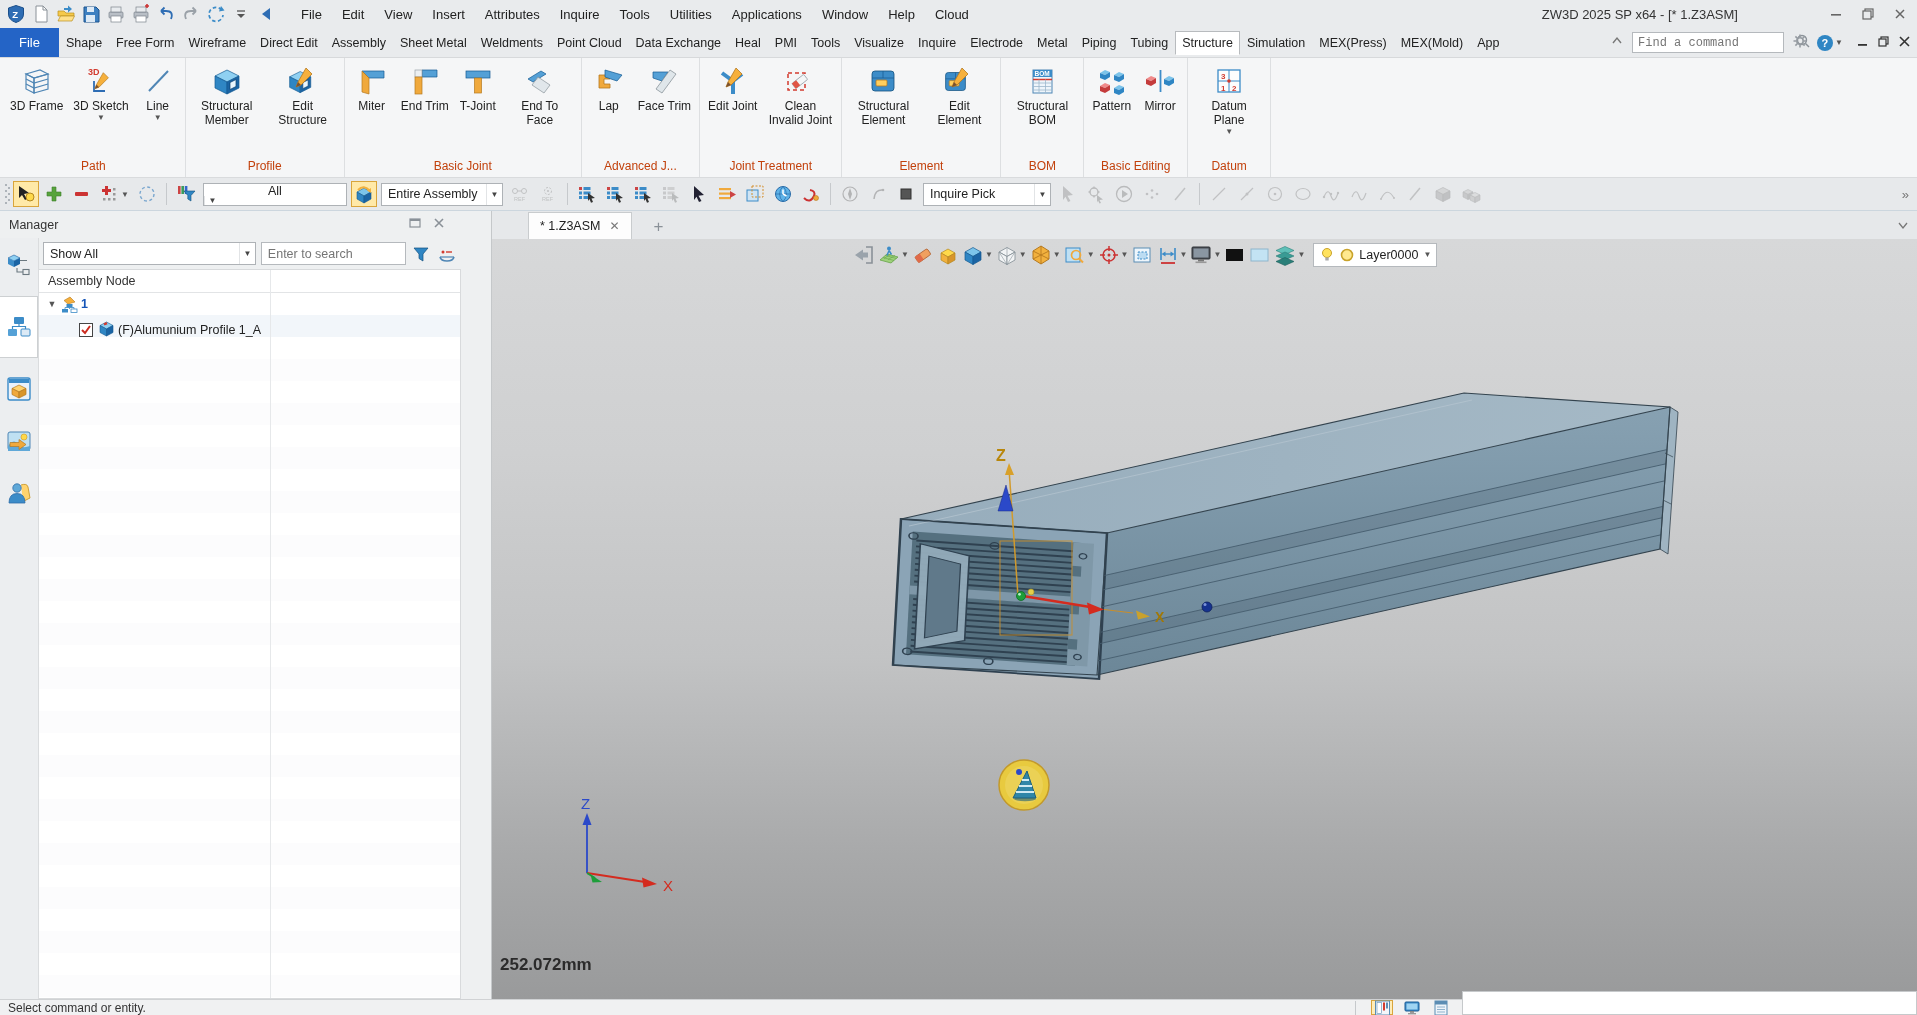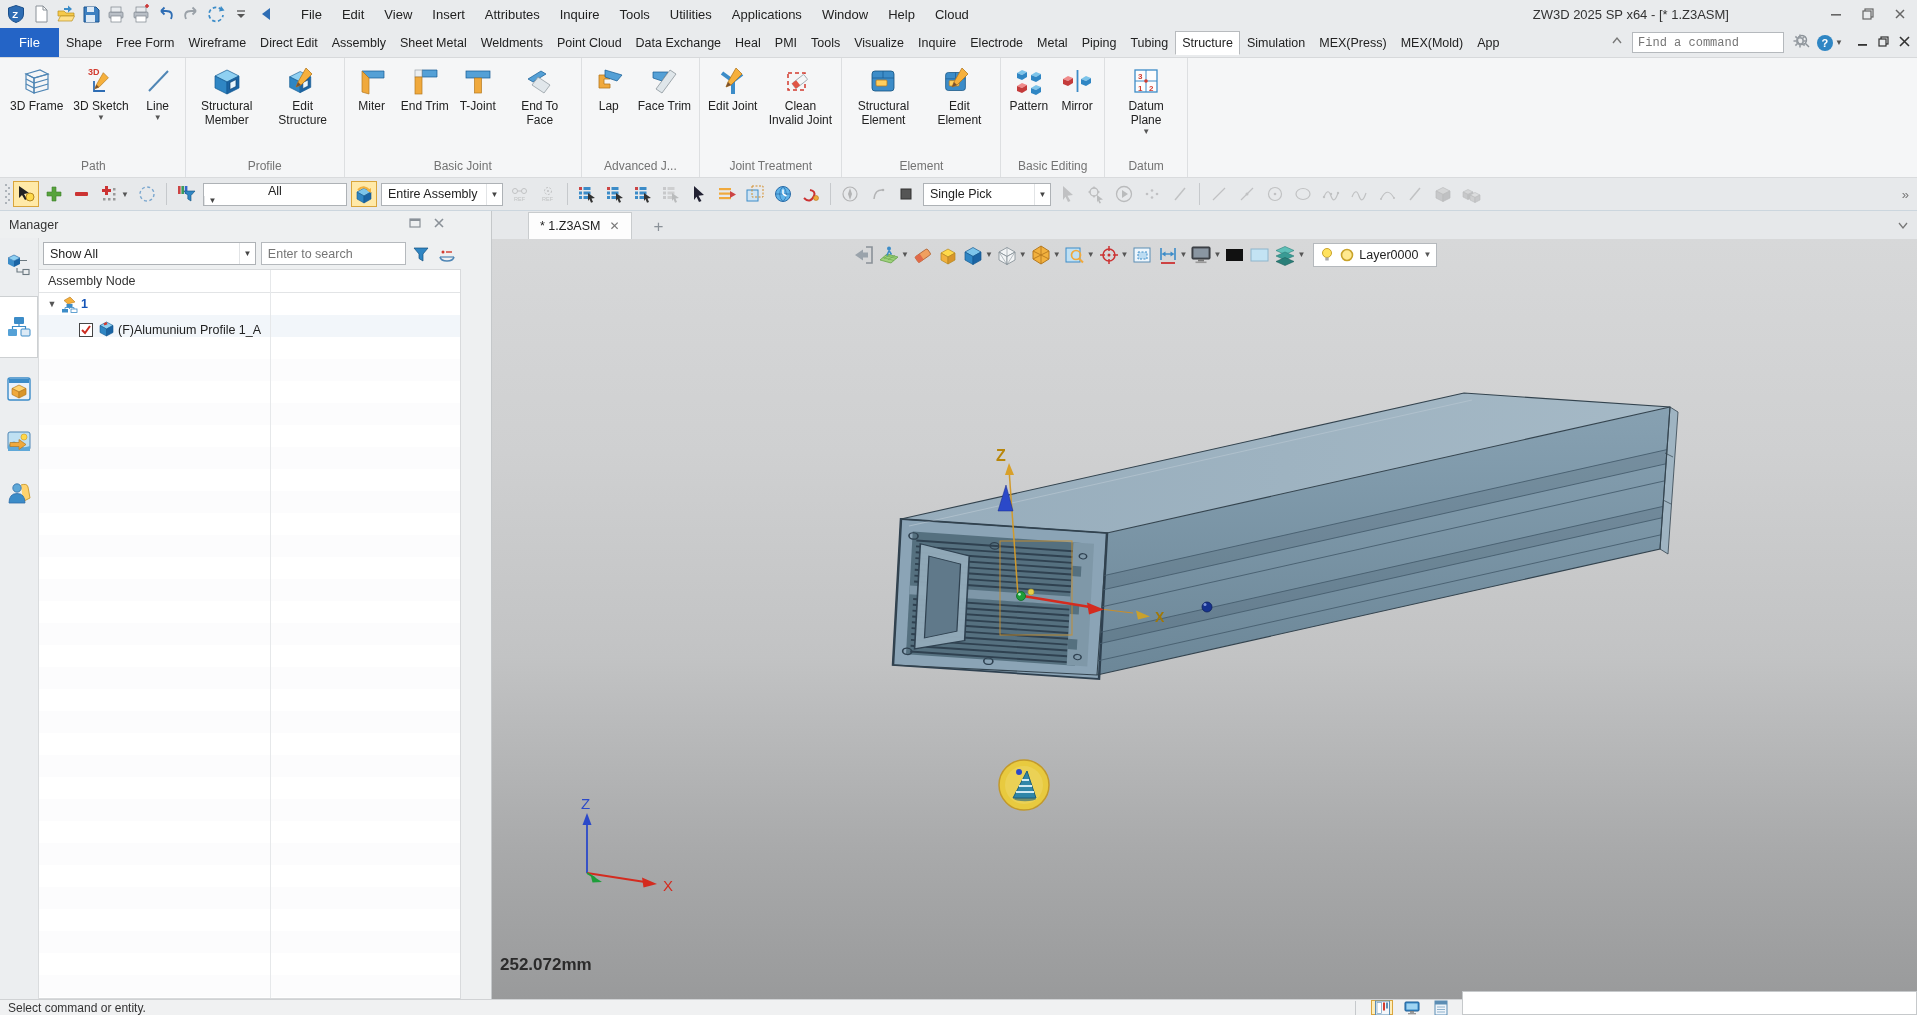--- a/index.html
+++ b/index.html
@@ -5,40 +5,40 @@
   * { margin:0; padding:0; box-sizing:border-box; }
   html,body { width:1917px; height:1015px; overflow:hidden; font-family:"Liberation Sans",sans-serif; background:#e9ebed; }
   svg text { font-family:"Liberation Sans",sans-serif; }
 
   
   .titlebar { height:28px; background:#e9ebed; display:flex; align-items:center; position:relative; }
   .qicons { display:flex; align-items:center; gap:3px; padding-left:5px; }
   .qicon { width:22px; height:22px; display:flex; align-items:center; justify-content:center; }
   .menubar { display:flex; margin-left:14px; }
   .menu-item { padding:4px 10px; font-size:13px; color:#222; }
-  .win-title { position:absolute; right:188px; font-size:13px; color:#333; }
+  .win-title { position:absolute; right:179px; font-size:13px; color:#333; }
   .win-controls { position:absolute; right:8px; display:flex; gap:14px; }
   .win-btn { width:18px; height:18px; display:flex; align-items:center; justify-content:center; }
 
   
   .tabrow { height:30px; background:#e9ebed; display:flex; align-items:stretch; border-bottom:1px solid #d7d9db; }
   .ftab { background:#2464c6; color:#fff; font-size:13px; display:flex; align-items:center; padding:0 19px; }
   .rtabs { display:flex; align-items:center; }
   .rtab { font-size:12.5px; color:#222; padding:5px 7px; white-space:nowrap; }
   .rtab.active { background:#fff; border:1px solid #b8bbbe; border-bottom:1px solid #fff; padding:4px 6px; }
   .tabrow-right { margin-left:auto; display:flex; align-items:center; gap:7px; padding-right:6px; }
   .cmd-search { width:152px; height:21px; background:#fff; border:1px solid #b5b9bd; display:flex; align-items:center; }
   .cmd-search input { border:none; outline:none; flex:1; font-size:12px; padding:0 5px; color:#333; font-family:Liberation Mono, monospace; background:transparent; }
   .mdi-controls { display:flex; gap:8px; margin-left:6px; }
 
   
   .ribbon { height:120px; background:#f5f6f7; display:flex; border-bottom:1px solid #d9dbdd; padding-left:2px; }
   .rgroup { border-right:1px solid #dddfe1; display:flex; flex-direction:column; padding:0 3px; }
   .rbody { display:flex; flex:1; align-items:flex-start; justify-content:center; }
-  .rlabel { font-size:12px; color:#737373; text-align:center; padding:0 6px 4px; white-space:nowrap; }
+  .rlabel { font-size:12px; color:#c2410c; text-align:center; padding:0 6px 4px; white-space:nowrap; }
   .rbtn { display:flex; flex-direction:column; align-items:center; padding:5px 5px 0; min-width:48px; max-width:76px; }
   .ric { height:36px; display:flex; align-items:center; justify-content:center; }
   .rtxt { font-size:12px; line-height:14px; color:#222; text-align:center; }
   .rdd { height:9px; font-size:8px; color:#555; line-height:9px; }
 
   
   .toolbar { height:33px; background:#e7e9eb; display:flex; align-items:center; padding:0 4px; gap:2px; border-bottom:1px solid #ccd6de; }
   .tb-item { height:26px; min-width:24px; display:flex; align-items:center; justify-content:center; padding:1px 2px; border:1px solid transparent; }
   .tb-item.boxed { background:#ffe9a8; border-color:#d9a53c; }
   .tb-item.disabled { opacity:.4; filter:grayscale(1); }
@@ -479,20 +479,44 @@
           <div class="rdd"></div>
         </div>
       </div>
       <div class="rlabel">Element</div>
     </div>
     <div class="rgroup">
       <div class="rbody">
         <div class="rbtn">
           <div class="ric">
             <svg width="30" height="30" viewBox="0 0 30 30">
+              <rect x="6" y="4" width="19" height="23" fill="#eef5fb" stroke="#4f86b5"></rect>
+              <rect x="6" y="4" width="19" height="7" fill="#3c8cc8"></rect>
+              <text x="7.5" y="9.7" font-size="6.5" font-weight="bold" fill="#fff">BOM</text>
+              <line x1="6" y1="13.5" x2="25" y2="13.5" stroke="#d23b2f" stroke-width="1.5"></line>
+              <g stroke="#9db8cd" stroke-width="0.8">
+                <line x1="6" y1="17" x2="25" y2="17"></line>
+                <line x1="6" y1="20.5" x2="25" y2="20.5"></line>
+                <line x1="6" y1="24" x2="25" y2="24"></line>
+                <line x1="12" y1="13.5" x2="12" y2="27"></line>
+                <line x1="18.5" y1="13.5" x2="18.5" y2="27"></line>
+              </g>
+            </svg>
+          </div>
+          <div class="rtxt">Structural BOM</div>
+          <div class="rdd"></div>
+        </div>
+      </div>
+      <div class="rlabel">BOM</div>
+    </div>
+    <div class="rgroup">
+      <div class="rbody">
+        <div class="rbtn">
+          <div class="ric">
+            <svg width="30" height="30" viewBox="0 0 30 30">
               <g transform="translate(3,3)">
                 <polygon points="0,4 5,1 10,3 5,6" fill="#7cc4ea"></polygon>
                 <polygon points="0,4 5,6 5,11 0,9" fill="#2f86c4"></polygon>
                 <polygon points="10,3 5,6 5,11 10,8" fill="#2f86c4"></polygon>
               </g>
               <g transform="translate(17,5)">
                 <polygon points="0,4 5,1 10,3 5,6" fill="#7cc4ea"></polygon>
                 <polygon points="0,4 5,6 5,11 0,9" fill="#2f86c4"></polygon>
                 <polygon points="10,3 5,6 5,11 10,8" fill="#2f86c4"></polygon>
               </g>
@@ -732,21 +756,21 @@
         <path d="M6,15 q1,-10 9,-9" fill="none" stroke="#666" stroke-width="1.5"></path>
         <circle cx="15" cy="6" r="1.3" fill="#666"></circle>
       </svg>
     </div>
     <div class="tb-item">
       <svg width="20" height="20" viewBox="0 0 20 20">
         <rect x="5" y="5" width="10" height="10" fill="#555" stroke="#333"></rect>
       </svg>
     </div>
     <div class="combo" style="width: 128px;">
-      <div class="cval">Single Pick</div>
+      <div class="cval">Inquire Pick</div>
       <div class="carr">▼</div>
     </div>
     <div class="tb-item disabled">
       <svg width="20" height="20" viewBox="0 0 20 20">
         <polygon points="5,2 15,11 9.5,11.8 12.5,17 10,18 7.5,12.8 5,16" fill="#888"></polygon>
       </svg>
     </div>
     <div class="tb-item disabled">
       <svg width="20" height="20" viewBox="0 0 20 20">
         <circle cx="8" cy="8" r="4" fill="none" stroke="#777" stroke-width="1.3"></circle>

